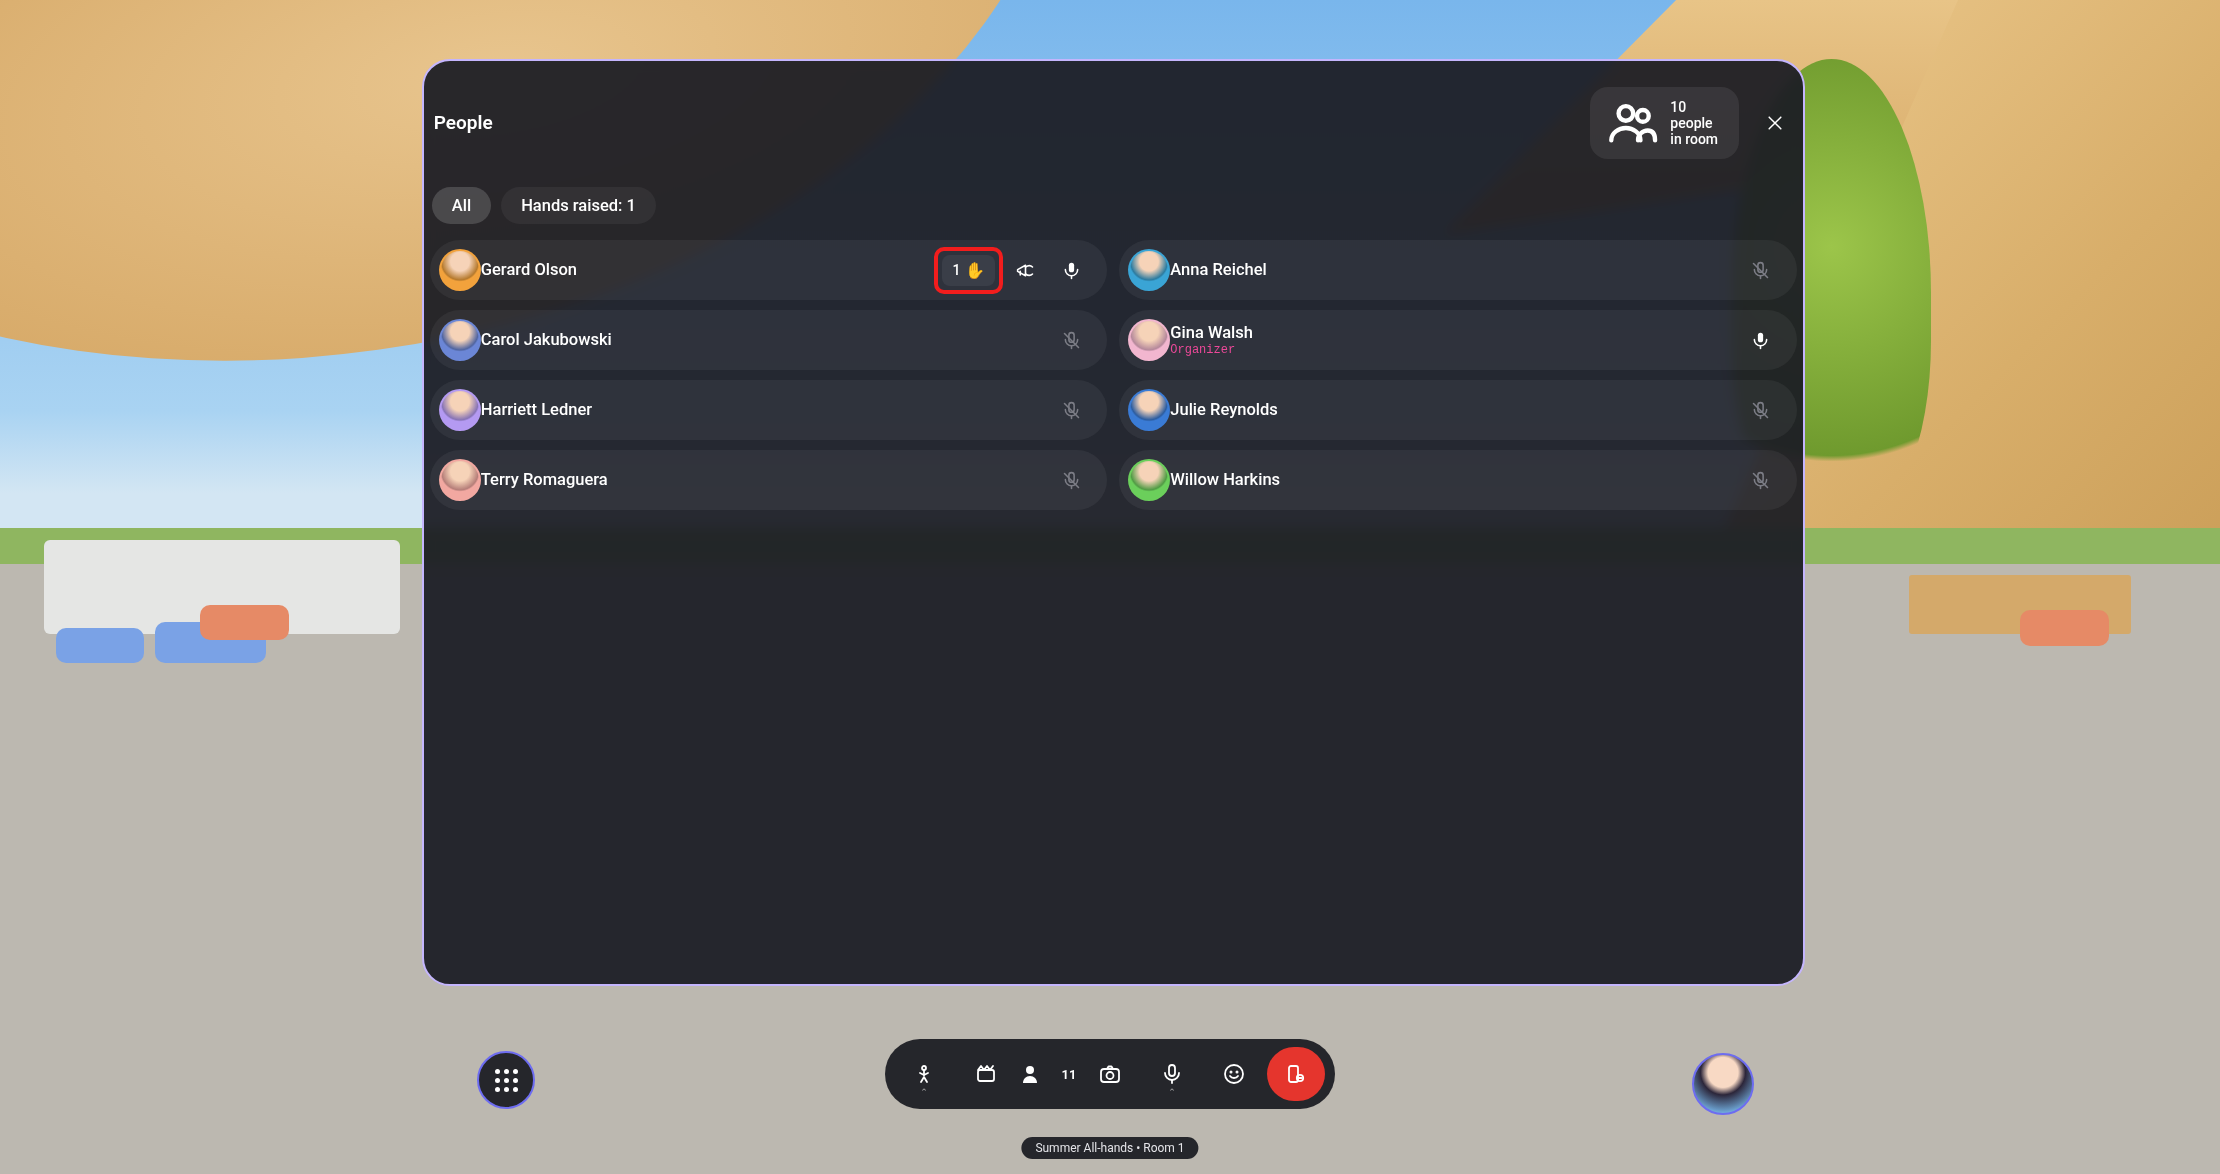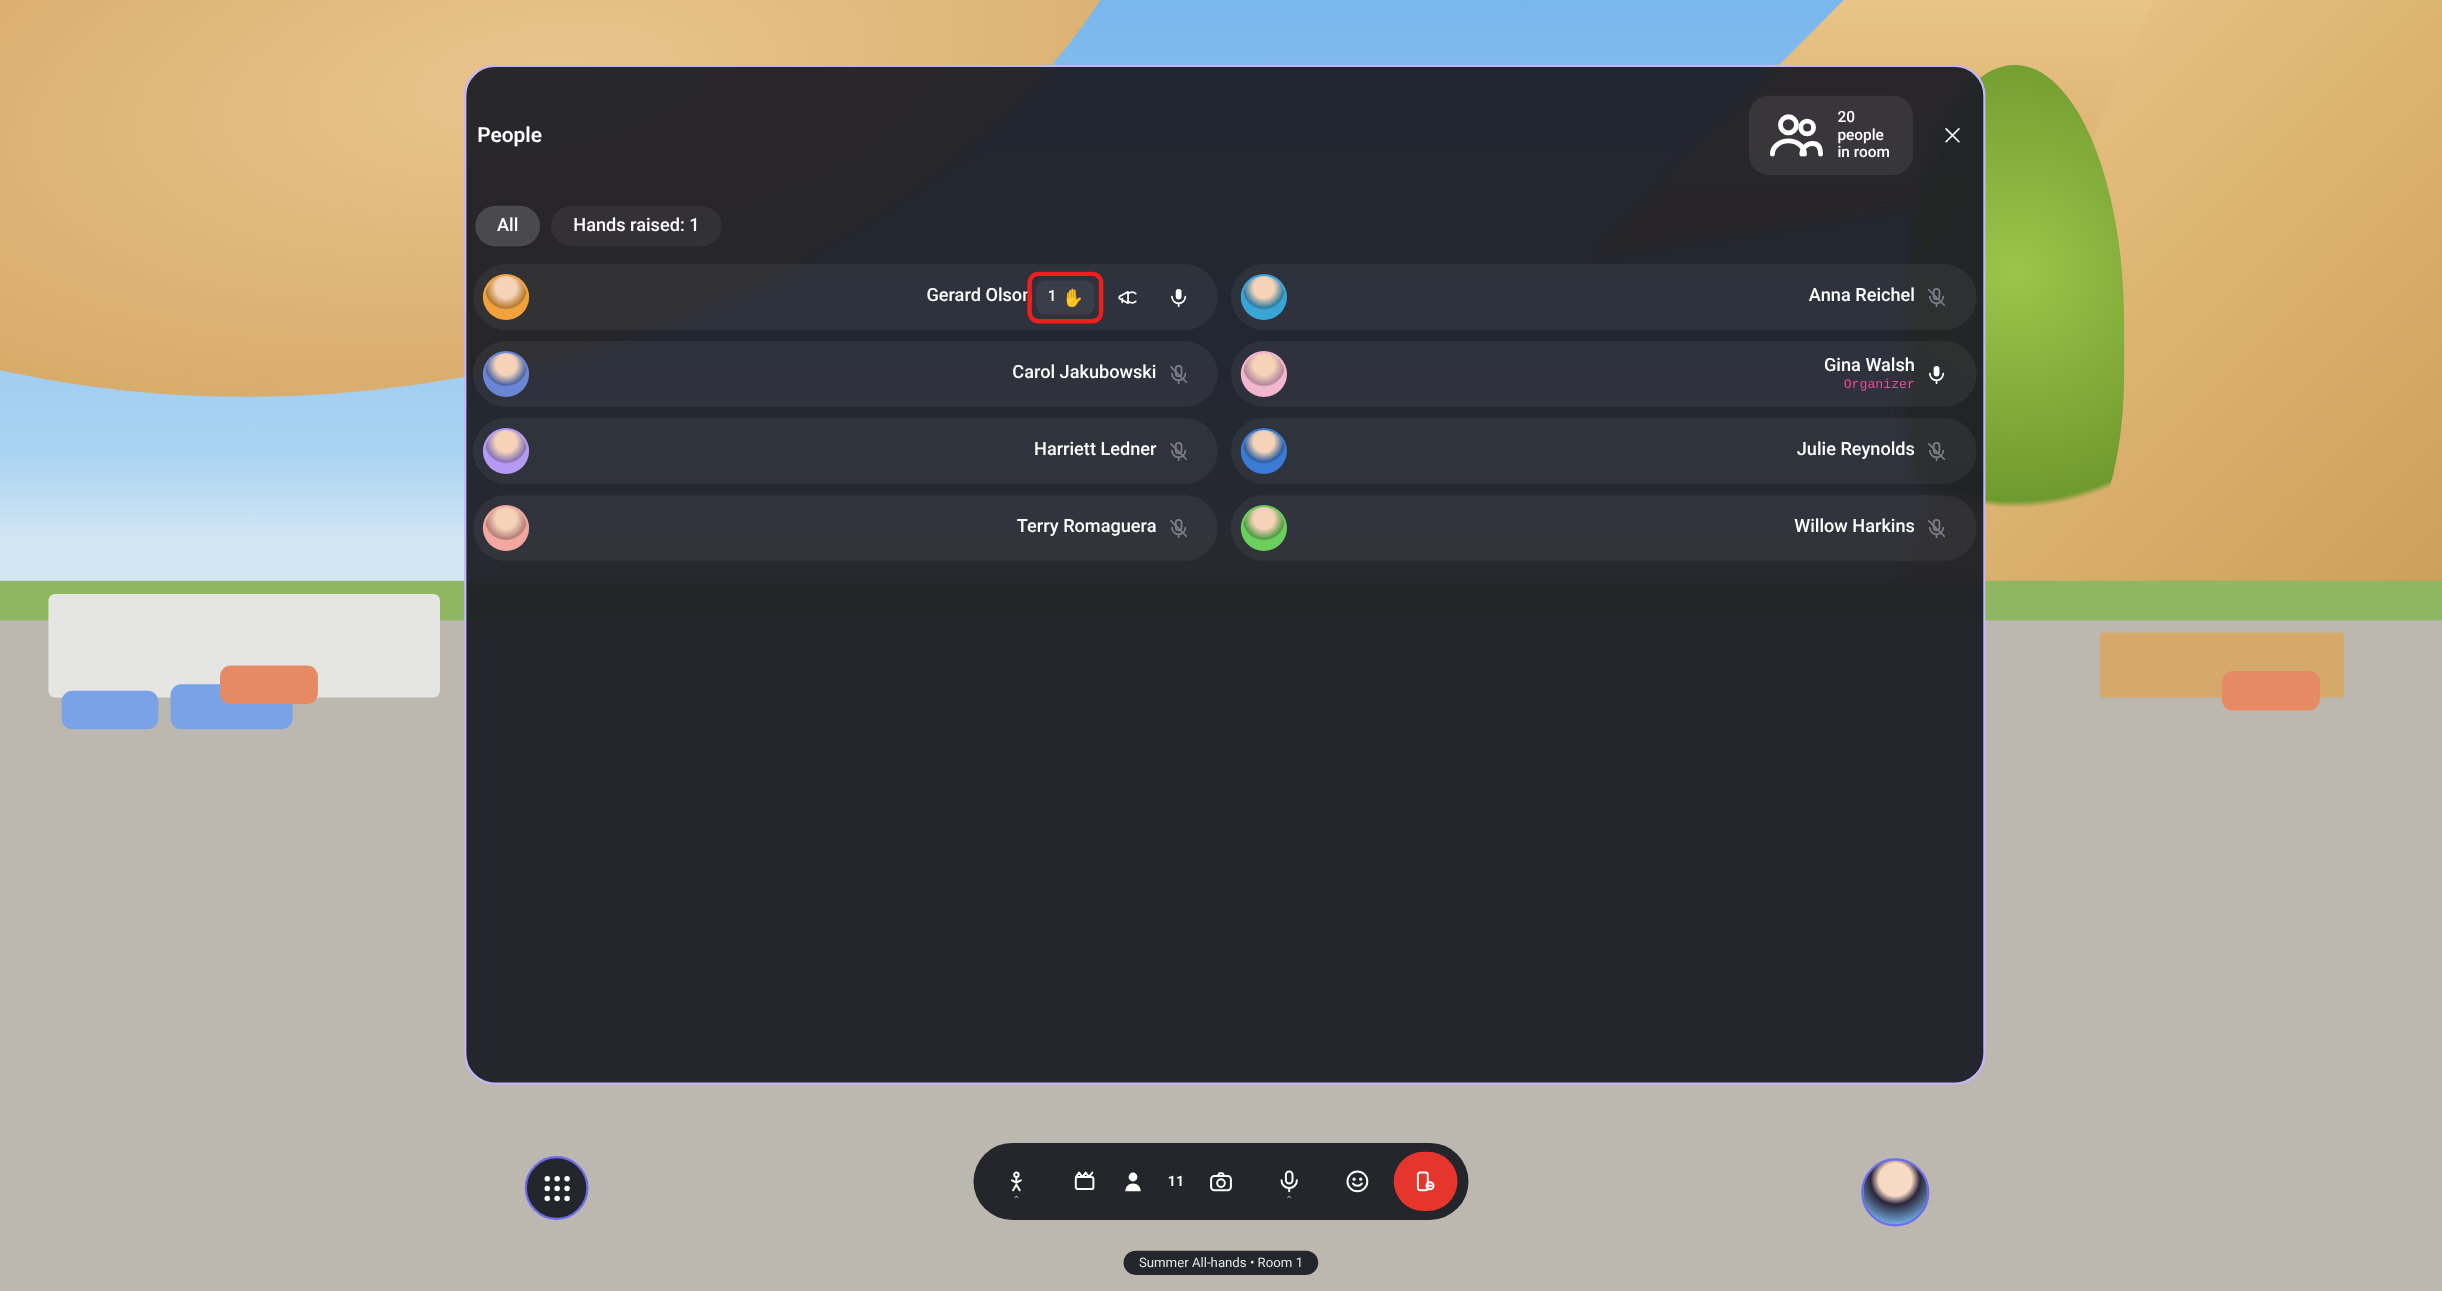--- a/index.html
+++ b/index.html
@@ -114,21 +114,21 @@
     flex-shrink: 0; position: relative;
     display: flex; align-items: center; justify-content: center;
     overflow: hidden;
   }
   .avatar::after {
     content: "";
     position: absolute; inset: 2px;
     border-radius: 50%;
     background: radial-gradient(circle at 50% 28%, #f6d3b8 0%, #f6d3b8 28%, rgba(0,0,0,0.25) 55%, transparent 60%);
   }
-  .name-block { flex: 1; min-width: 0; text-align: right; }
+  .name-block { flex: 1; min-width: 0; }
   .person-name { font-size: 16.5px; font-weight: 500; line-height: 1.2; }
   .person-role { font-size: 12px; color: #ec4899; margin-top: 1px; font-family: Liberation Mono, monospace; }
 
   .row-icons { display: flex; align-items: center; gap: 6px; }
   .hand-badge {
     display: flex; align-items: center; gap: 5px;
     background: rgba(255,255,255,0.06);
     border-radius: 8px; padding: 6px 10px;
     font-size: 14px; font-weight: 500;
   }
@@ -230,21 +230,21 @@
   <div class="panel-header">
     <div class="panel-title">People</div>
     <div class="panel-header-right">
       <div class="room-count">
         <svg viewBox="0 0 24 24">
             <circle cx="9" cy="8" r="3"></circle>
             <circle cx="16" cy="9" r="2.4"></circle>
             <path d="M3 19c0-3 3-5 6-5s6 2 6 5"></path>
             <path d="M14 19c0-2.2 1.8-4 4-4s3 1.5 3 4"></path>
           </svg>
-        <span>20 people in room</span>
+        <span>10 people in room</span>
       </div>
       <div class="close-btn">
         <svg viewBox="0 0 24 24">
             <path d="M5 5l14 14M19 5L5 19"></path>
           </svg>
       </div>
     </div>
   </div>
 
   <div class="tabs">

